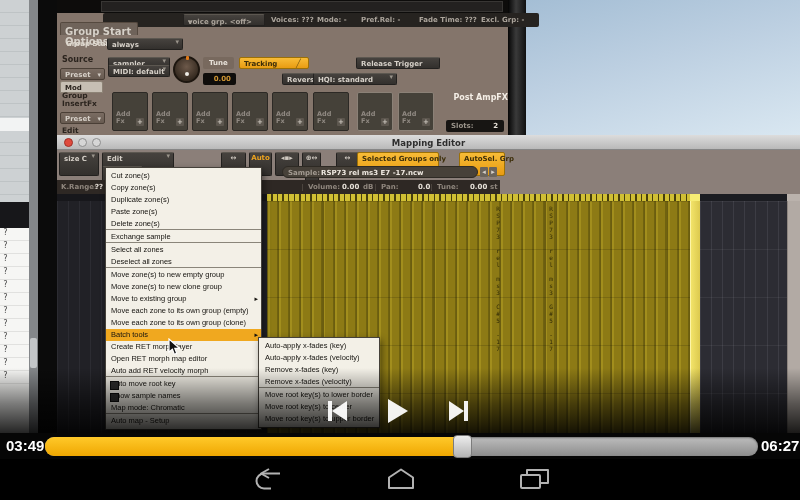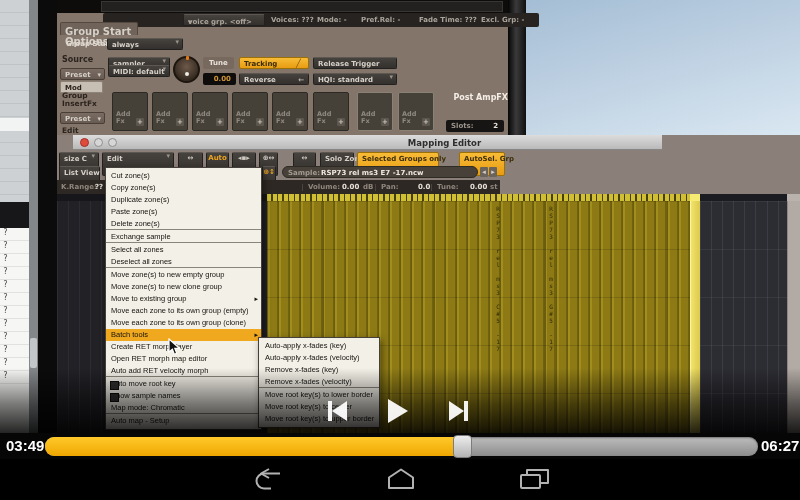--- a/index.html
+++ b/index.html
@@ -64,38 +64,38 @@
   #tune-val span { position:absolute; right:5px; top:3px; color:#cf9634; }
   .ybtn { background:linear-gradient(#f8bc37,#e89c12); border:1px solid #9c7007; border-radius:2px; }
   .ybtn span { color:#3c2d08; }
   #tracking-btn { left:182px; top:57px; width:70px; height:12px; }
   #tracking-slash { position:absolute; right:4px; top:2px; width:8px; height:8px; color:#7a5a10;
                     font:bold 8px/8px "DejaVu Sans",sans-serif; }
   #reverse-btn { left:182px; top:73px; width:70px; height:12px; }
   #reverse-btn .arr2 { position:absolute; right:4px; top:3px; color:#bdb7ae; }
   #reltrig-btn { left:256px; top:57px; width:84px; height:12px; }
   #hqi-dd { left:256px; top:73px; width:84px; height:12px; }
-  .kbtn { background:linear-gradient(#46423e,#33302d); border:1px solid #23211f; border-top-color:#5c5750; border-radius:2px; }
+  .kbtn { background:linear-gradient(#46423e,#33302d); border:1px solid #23211f; border-top-color:#5c5750; border-radius:2px;margin-left:43px; }
   #ifx-title { left:5px; top:92px; font-size:7.5px; line-height:8px; width:50px; }
   #ifx-preset { left:3px; top:112px; width:45px; height:12px; }
   #ifx-edit { left:5px; top:127px; font-size:7.5px; }
   .fxslot { position:absolute; top:92px; width:36px; height:39px; background:#454139; border:1px solid #2c2925; border-radius:2px; }
   .fxslot.lit { border-color:#8b8177; }
   .fxslot .addfx { position:absolute; left:3px; bottom:5px; color:#8f8881; font:bold 6.5px/7px "DejaVu Sans",sans-serif; }
   .fxslot .plus { position:absolute; right:3px; bottom:4px; width:8px; height:8px; background:#5c564e;
                   color:#cfc9c0; font:bold 7px/8px "DejaVu Sans",sans-serif; text-align:center; border-radius:1px; }
   #post-ampfx { left:391px; top:94px; width:60px; text-align:right; color:#f4eee6; font-size:8px; }
   #slots-box { left:389px; top:120px; width:58px; height:12px; background:#17151 3; background:#171513; border-radius:2px; }
   #slots-box .sl { position:absolute; left:5px; top:3px; color:#9a948b; }
   #slots-box .sv { position:absolute; right:6px; top:3px; color:#e8e2da; }
 
   
   #map-win { left:57px; top:135px; width:743px; height:324px; background:#8b7f79; z-index:2; }
-  #me-titlebar { left:0; top:0; width:589px; height:15px;
-                 background:linear-gradient(#dcdcdc,#b9b9b9); border-bottom:1px solid #868686;margin-left:16px; }
+  #me-titlebar { left:0; top:0; width:743px; height:15px;
+                 background:linear-gradient(#dcdcdc,#b9b9b9); border-bottom:1px solid #868686; }
   .tl { position:absolute; top:3px; width:9px; height:9px; border-radius:50%; }
   #tl-close { left:7px;  background:#df4a3d; border:1px solid #a03028; }
   #tl-min   { left:21px; background:#d6d6d6; border:1px solid #8e8e8e; }
   #tl-max   { left:35px; background:#d6d6d6; border:1px solid #8e8e8e; }
   #me-title { left:0; top:3px; width:743px; text-align:center; color:#2e2e2e;
               font:bold 8.5px/10px "DejaVu Sans",sans-serif; }
   .tbtn { position:absolute; height:24px; }
   .tbtn span.btn-label { white-space:nowrap; }
   #tb-sizec { left:2px;  top:17px; width:40px; }
   #tb-edit  { left:45px; top:17px; width:72px; }

